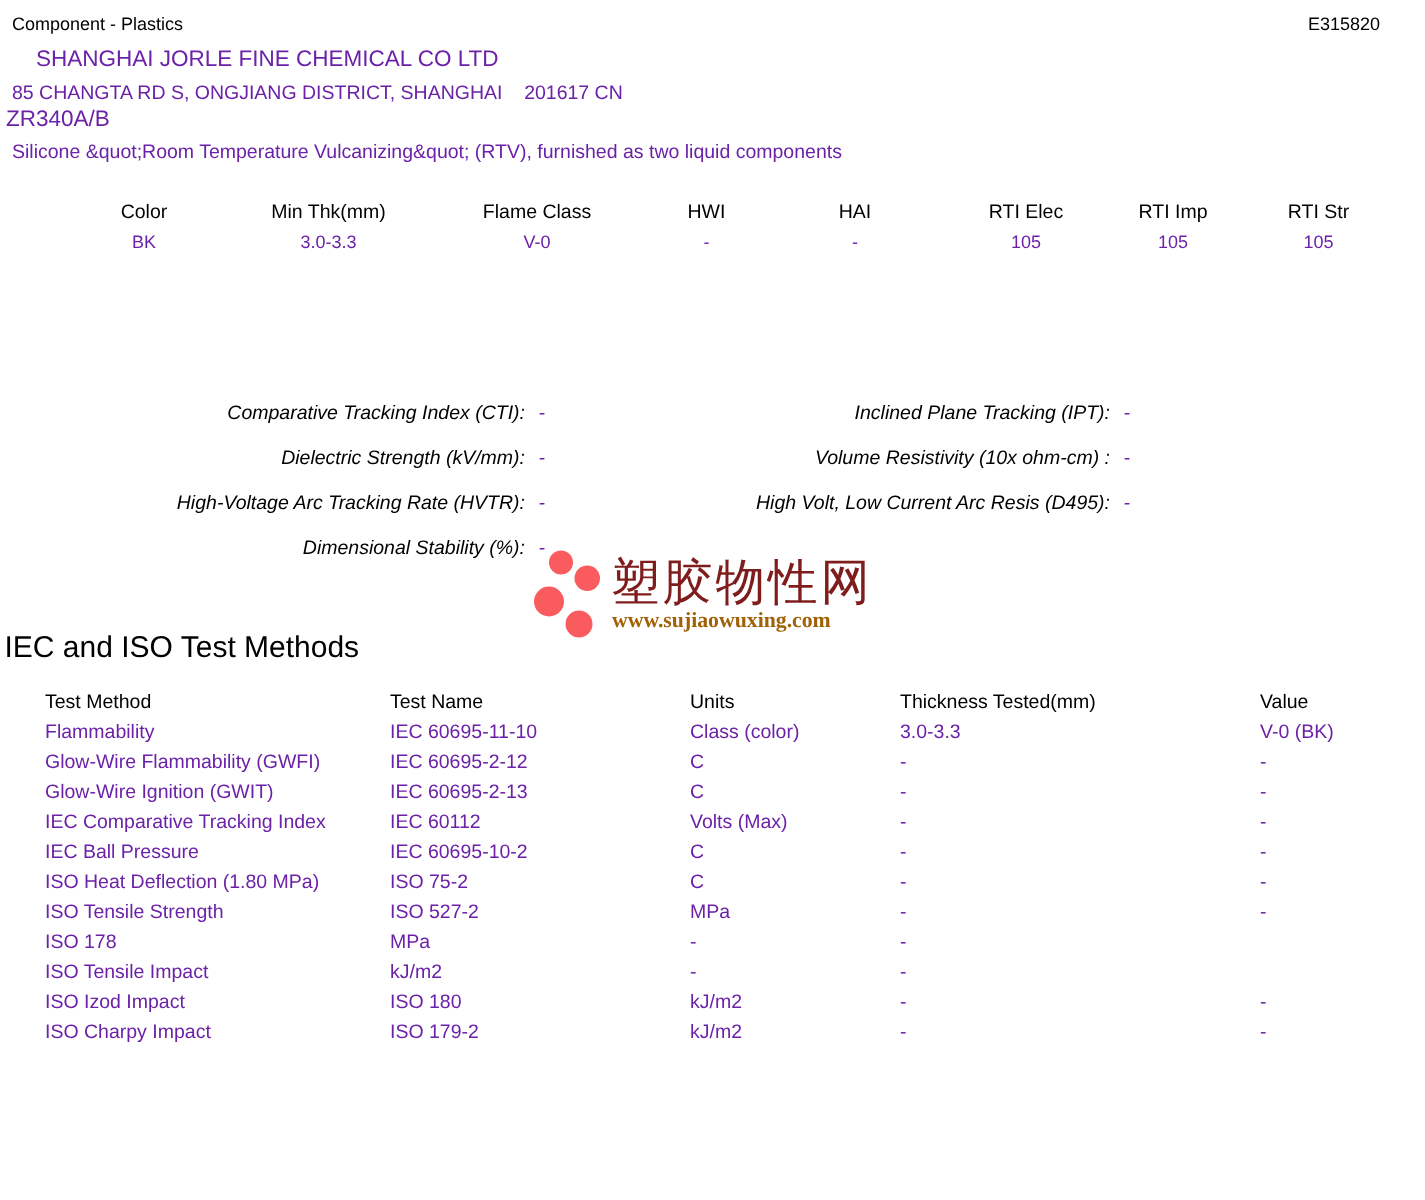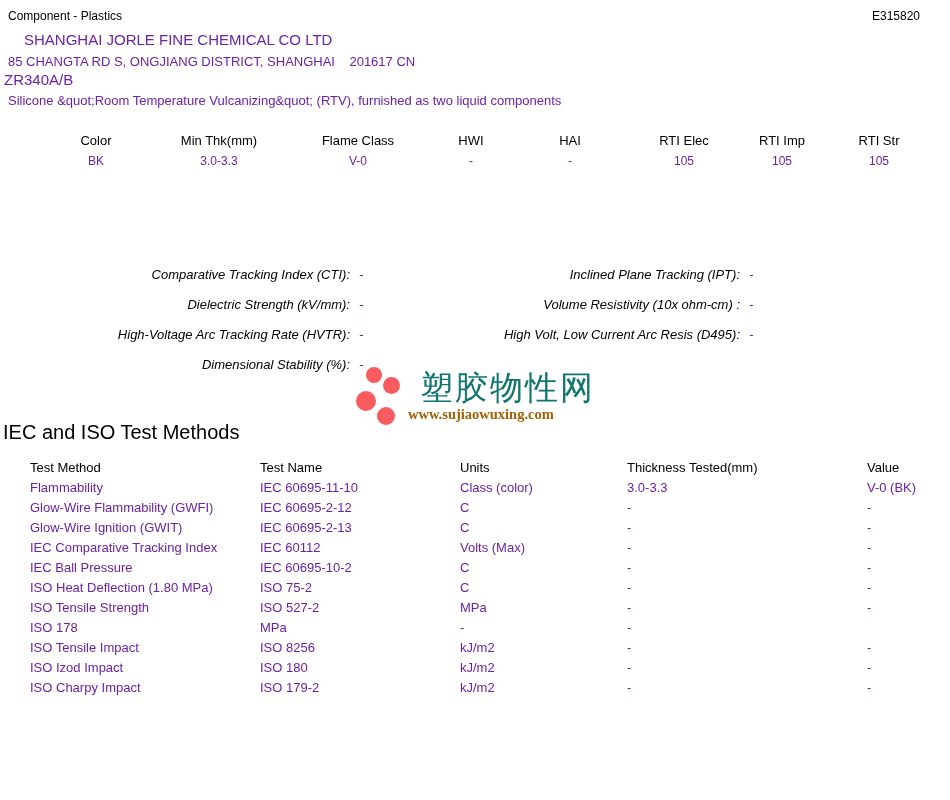--- a/index.html
+++ b/index.html
@@ -41,38 +41,38 @@
   .prop-value { padding-left:9px; }
 
   
   .watermark { position:absolute; left:355px; top:362px; width:250px; height:66px; }
   .wm-dot { position:absolute; border-radius:50%; background:#f95b5e; }
   .wm-dot.d1 { left:11px; top:5px;  width:16px; height:16px; }
   .wm-dot.d2 { left:28px; top:15px; width:17px; height:17px; }
   .wm-dot.d3 { left:1px;  top:29px; width:20px; height:20px; }
   .wm-dot.d4 { left:22px; top:45px; width:18px; height:18px; }
   .wm-name {
-    position:absolute; left:65px; top:9px; font-size:33px; line-height:1;
-    color:#0f766e; letter-spacing:2px; font-family:"DejaVu Sans",sans-serif;
+    position:absolute; left:52px; top:9px; font-size:33px; line-height:1;
+    color:#7f1d1d; letter-spacing:2px; font-family:"DejaVu Sans",sans-serif;
   }
   .wm-url {
     position:absolute; left:53px; top:44px; font-size:14.5px; font-weight:bold;
     color:#a16207; font-family:"Liberation Serif","DejaVu Serif",serif;
   }
 
   .section-title { position:absolute; left:3px; top:421px; font-size:20px; }
 
   
   .tm-row { display:flex; height:20px; line-height:20px; font-size:13px; }
   .tm-head { position:absolute; left:30px; top:458px; }
   .tm-body { position:absolute; left:30px; top:478px; }
   .tm-row > div:nth-of-type(1){ width:230px; }
   .tm-row > div:nth-of-type(2){ width:200px; }
   .tm-row > div:nth-of-type(3){ width:140px; }
-  .tm-row > div:nth-of-type(4){ width:240px;margin-left:27px; }
+  .tm-row > div:nth-of-type(4){ width:240px; }
   .tm-row > div:nth-of-type(5){ width:100px; }
   .tm-cell { overflow:hidden; white-space:nowrap; }
 </style>
 </head>
 <body>
 
 <div>
 
   <div class="hdr-left">Component - Plastics</div>
   <div class="hdr-right">E315820</div>
@@ -223,21 +223,20 @@
 
       <div class="tm-row">
         <div class="tm-cell purple">ISO 178</div>
         <div class="tm-cell purple">MPa</div>
         <div class="tm-cell purple">-</div>
         <div class="tm-cell purple">-</div>
       </div>
 
       <div class="tm-row">
         <div class="tm-cell purple">ISO Tensile Impact</div>
-        <div class="tm-cell purple">ISO 8256</div>
         <div class="tm-cell purple">kJ/m2</div>
         <div class="tm-cell purple">-</div>
         <div class="tm-cell purple">-</div>
       </div>
 
       <div class="tm-row">
         <div class="tm-cell purple">ISO Izod Impact</div>
         <div class="tm-cell purple">ISO 180</div>
         <div class="tm-cell purple">kJ/m2</div>
         <div class="tm-cell purple">-</div>

